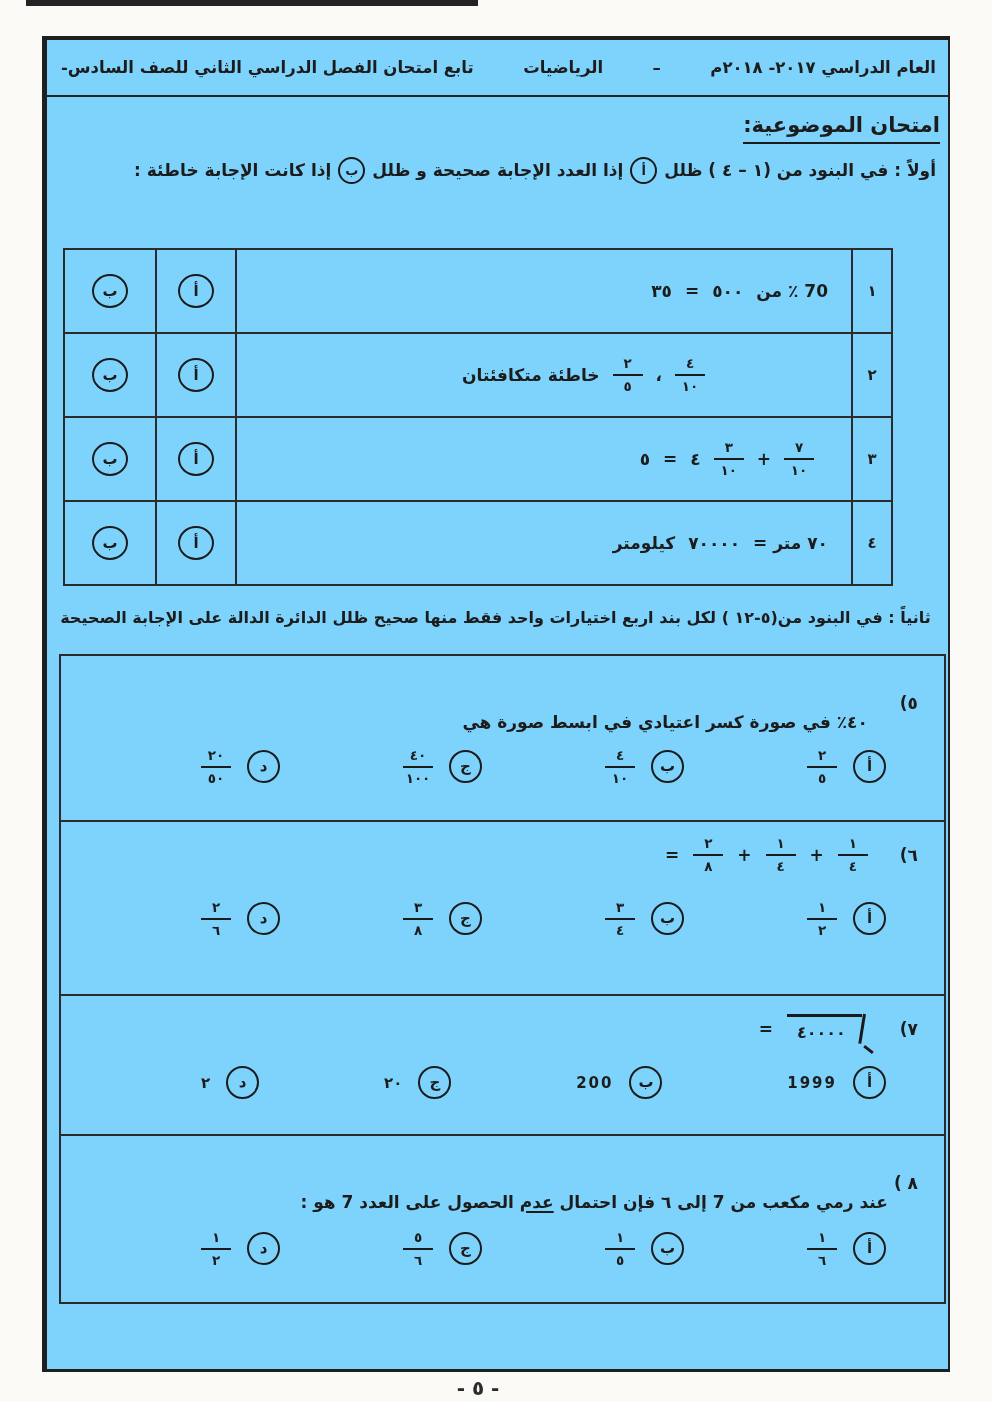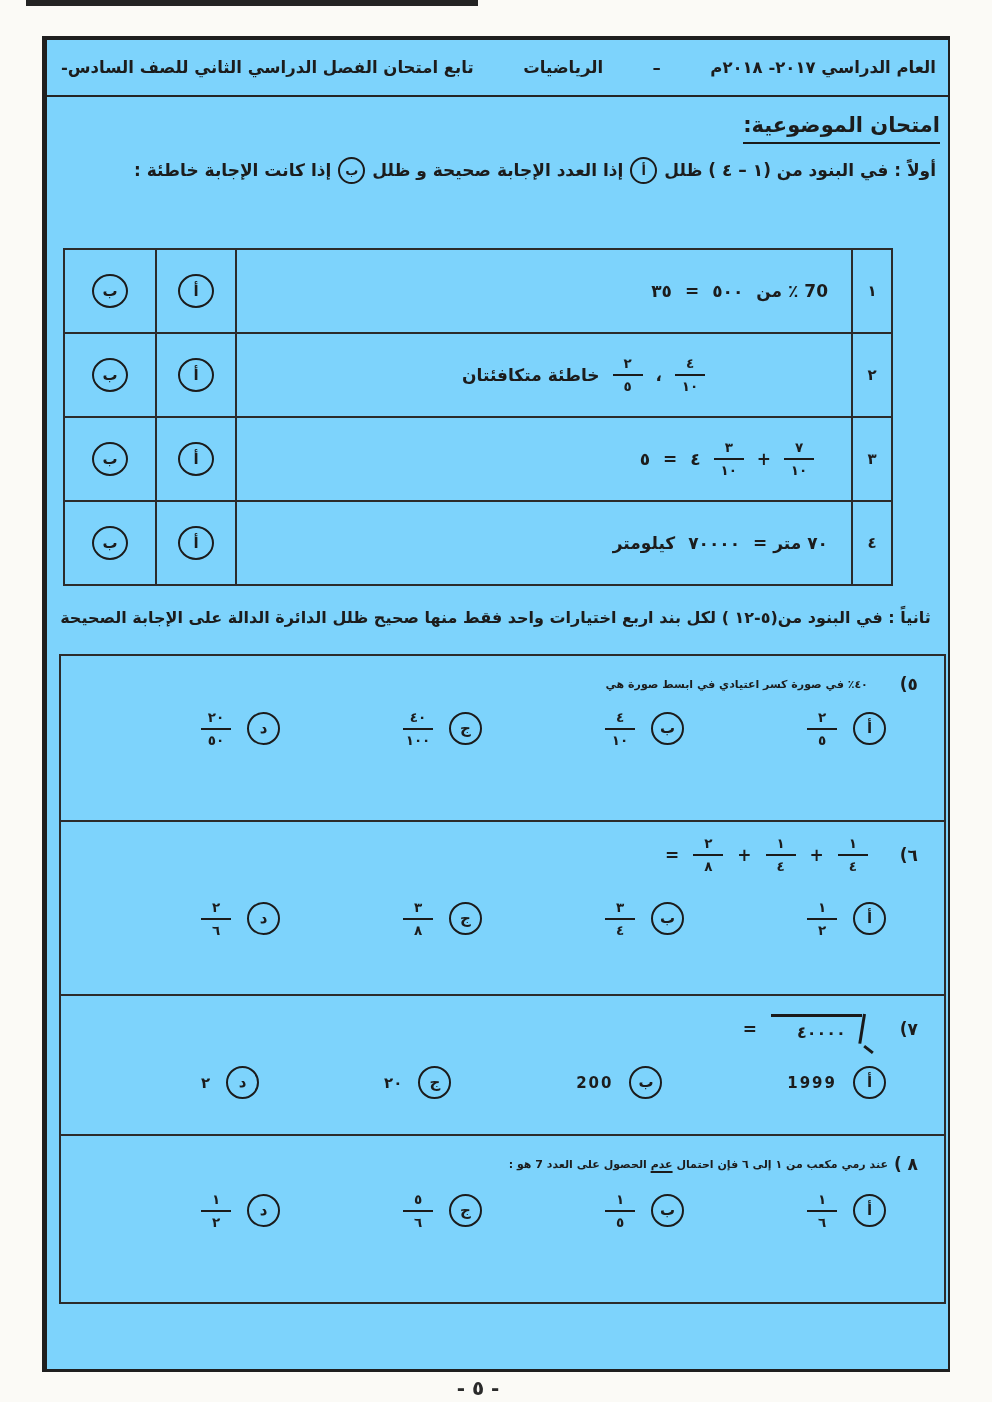--- a/index.html
+++ b/index.html
@@ -69,41 +69,41 @@
   .mcq-box { margin: 27px 2px 0 12px; border: 2.2px solid #2b2b2b; height: 650px; }
   .q-row { border-bottom: 2px solid #2b2b2b; }
   .q-row:last-child { border-bottom: none; }
   .q5 { height: 166px; } .q6 { height: 174px; } .q7 { height: 140px; } .q8 { height: 168px; }
   .q-line {
     display:flex; align-items:center; gap: 32px;
     padding: 18px 26px 0 0;
     font-size: 17px; font-weight: 700;
   }
   .q-line .eq { display:flex; align-items:center; gap: 14px; }
-  .qtext { font-size: 11px; }
+  .qtext { font-size: 17px; margin-top: 38px; }
   .u { text-decoration: underline; text-decoration-thickness: 2px; text-underline-offset: 3px; }
   .opts {
     display:flex; justify-content: space-between; align-items:center;
     margin: 16px 58px 0 140px;
   }
   .opt { display:flex; align-items:center; gap: 16px; }
   .opt-bub { width: 33px; height: 33px; font-size: 15px; }
   .opt-val { font-size: 15px; font-weight: 700; letter-spacing: 2px; }
   
   .sqrt { position: relative; padding: 5px 16px 2px 10px; border-top: 3px solid #1a1a1a; margin-right: 6px; }
   .sqrt::before {
     content:""; position:absolute; top:-3px; right:-4px;
     width: 3px; height: 30px; background:#1a1a1a;
     transform: rotate(9deg); transform-origin: top center;
   }
   .sqrt::after {
     content:""; position:absolute; right:-12px; bottom:-7px;
     width: 11px; height: 3px; background:#1a1a1a; transform: rotate(38deg);
   }
-  .radicand { letter-spacing: 5px; font-size: 16px; font-weight: 700; margin-left: 16px; }
+  .radicand { letter-spacing: 5px; font-size: 16px; font-weight: 700; }
   
   .footer {
     position:absolute; top: 1376px; left: 0; width: 100%;
     text-align: center; font-size: 20px; font-weight: 700;
     letter-spacing: 6px; transform: translateX(-18px);
     color: #2a2a2a;
   }
 </style>
 </head>
 <body>
@@ -359,21 +359,21 @@
                 <span>د</span>
               </span>
             <span class="opt-val">٢</span>
           </div>
         </div>
       </div>
 
       <div class="q-row q8">
         <div class="q-line" style="gap:6px;">
           <span>٨ )</span>
-          <span class="qtext"><span>عند رمي مكعب من ١ إلى ٦ فإن  احتمال</span> <span class="u">عدم</span> <span>الحصول على العدد 7 هو :</span></span>
+          <span class="qtext"><span>عند رمي مكعب من 7 إلى ٦ فإن  احتمال</span> <span class="u">عدم</span> <span>الحصول على العدد 7 هو :</span></span>
         </div>
         <div class="opts" style="margin-top:18px;">
           <div class="opt">
             <span class="bub opt-bub">
                 <span>أ</span>
               </span>
             <span class="frac">
                 <span class="fnum">١</span>
                 <span class="fden">٦</span>
               </span>

